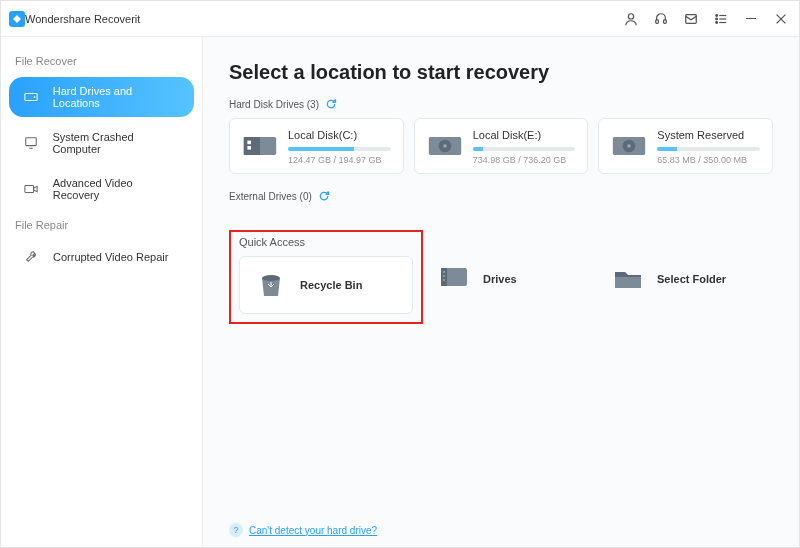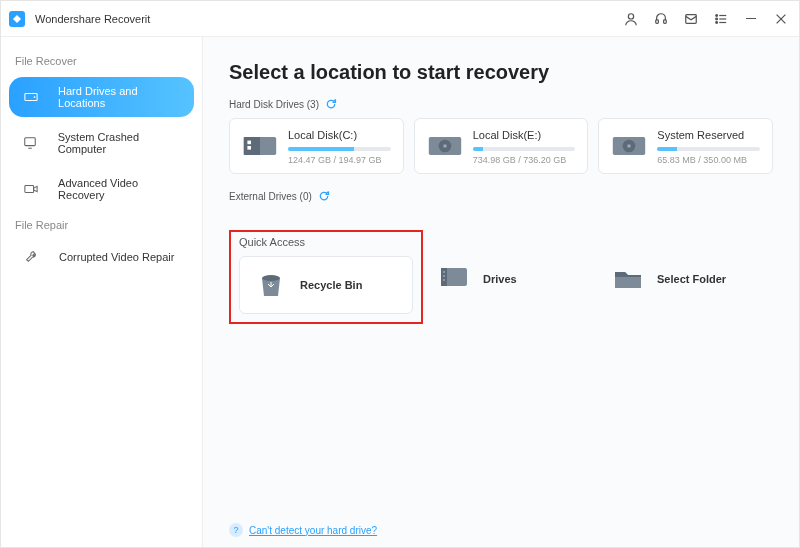--- a/index.html
+++ b/index.html
@@ -1,32 +1,32 @@
 <!DOCTYPE html>
 <html><head>
 <meta charset="utf-8">
 <style>
 * { box-sizing: border-box; margin: 0; padding: 0; font-family: -apple-system, BlinkMacSystemFont, "Segoe UI", Arial, sans-serif; }
 body { width: 800px; height: 548px; background: #fff; overflow: hidden; border: 1px solid #e5e5e5; position: relative; }
 
 .titlebar { height: 36px; display: flex; align-items: center; justify-content: space-between; padding: 0 10px 0 8px; border-bottom: 1px solid #eee; }
-.titlebar-left { display: flex; align-items: center; gap: 10px; }
+.titlebar-left { display: flex; align-items: center; gap: 0; }
 .app-logo { width: 16px; height: 16px; background: #2aa1ff; border-radius: 3px; display: flex; align-items: center; justify-content: center; }
 .app-logo svg { width: 10px; height: 10px; }
 .app-title { font-size: 11px; color: #333; }
 .titlebar-right { display: flex; align-items: center; gap: 14px; }
 .tb-icon { width: 16px; height: 16px; display: flex; align-items: center; justify-content: center; color: #555; cursor: pointer; }
 .tb-icon svg { width: 14px; height: 14px; stroke: currentColor; fill: none; stroke-width: 1.4; }
 .tb-min { width: 10px; height: 1.5px; background: #555; }
 .tb-close svg { stroke-width: 1.4; }
 
 .main { display: flex; height: calc(100% - 36px); }
 .sidebar { width: 202px; border-right: 1px solid #eee; padding-top: 14px; }
 .section-title { font-size: 11px; color: #888; padding: 4px 14px 8px; }
-.nav-item { display: flex; align-items: center; gap: 20px; padding: 8px 14px; font-size: 11px; color: #333; cursor: pointer; border-radius: 14px; margin: 2px 8px 6px; }
+.nav-item { display: flex; align-items: center; gap: 14px; padding: 8px 14px; font-size: 11px; color: #333; cursor: pointer; border-radius: 14px; margin: 2px 8px 6px; }
 .nav-item.active { background: linear-gradient(90deg, #2aa1ff, #56c3ff); color: #fff; }
 .nav-icon { width: 16px; height: 16px; display: flex; align-items: center; justify-content: center; }
 .nav-icon svg { width: 14px; height: 14px; }
 
 .content { flex: 1; background: #f9fbfd; padding: 24px 26px 0; position: relative; display: flex; flex-direction: column; }
 .page-title { font-size: 20px; font-weight: 700; color: #222; margin-bottom: 14px; }
 .sub-header { font-size: 10px; color: #555; display: flex; align-items: center; gap: 6px; margin-bottom: 8px; }
 .refresh-icon { width: 12px; height: 12px; color: #2aa1ff; cursor: pointer; }
 .refresh-icon svg { width: 12px; height: 12px; stroke: currentColor; fill: none; stroke-width: 1.6; }
 

